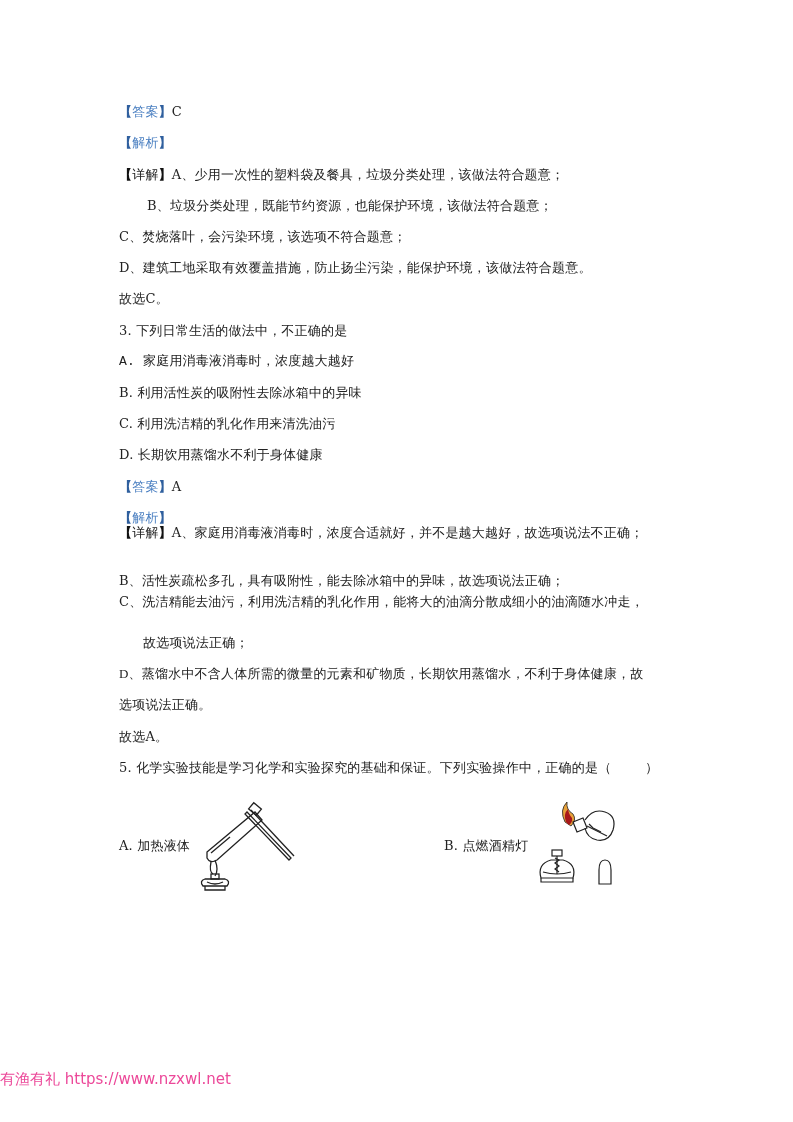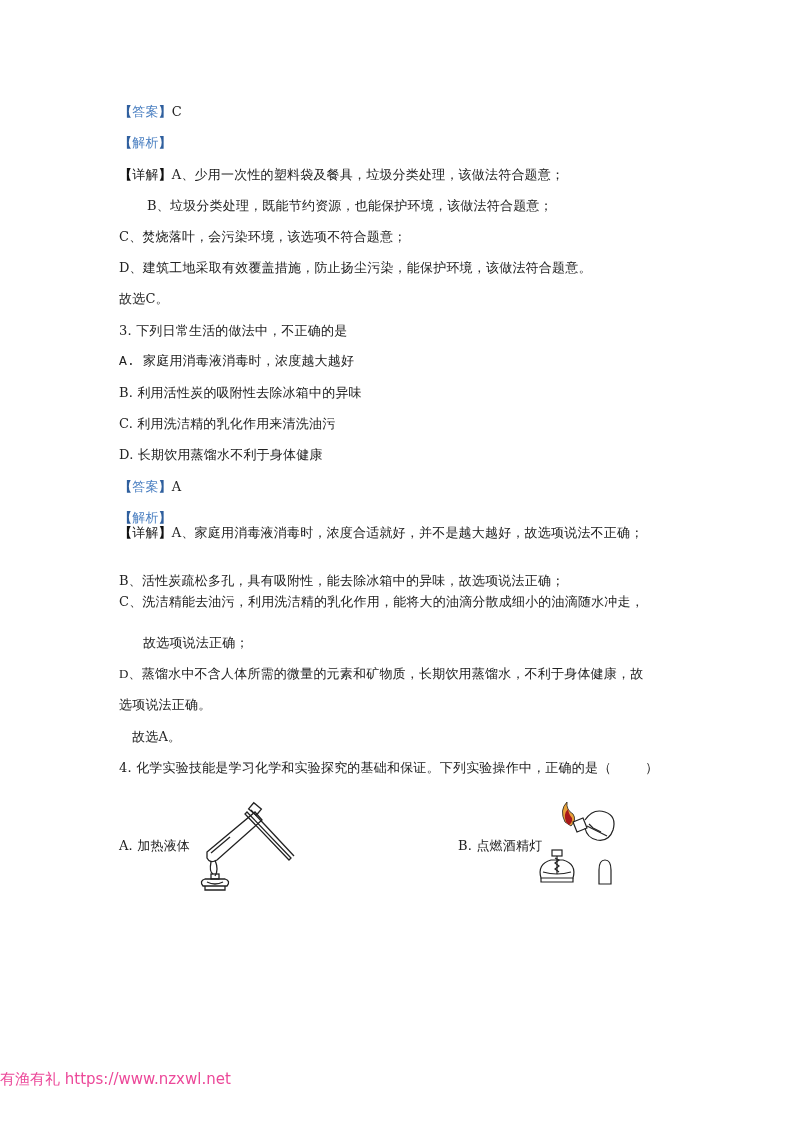--- a/index.html
+++ b/index.html
@@ -44,24 +44,24 @@
   <span class="tag-bracket">【</span><span class="tag">解析</span><span class="tag-bracket">】</span>
 </div>
 <div class="line" style="top:524px;">
   <span class="bold-bracket">【</span><span>详解</span><span class="bold-bracket">】</span><span>A、家庭用消毒液消毒时，浓度合适就好，并不是越大越好，故选项说法不正确；</span>
 </div>
 <div class="line" style="top:572px;">B、活性炭疏松多孔，具有吸附性，能去除冰箱中的异味，故选项说法正确；</div>
 <div class="line" style="top:573px;margin-top:20px;">C、洗洁精能去油污，利用洗洁精的乳化作用，能将大的油滴分散成细小的油滴随水冲走，</div>
 <div class="line" style="top:634px;margin-left:24px;">故选项说法正确；</div>
 <div class="line" style="top:665px;font-family:Liberation Serif, serif;">D、蒸馏水中不含人体所需的微量的元素和矿物质，长期饮用蒸馏水，不利于身体健康，故</div>
 <div class="line" style="top:696px;">选项说法正确。</div>
-<div class="line" style="top:728px;margin-left:13px;">故选A。</div>
+<div class="line" style="top:728px;">故选A。</div>
 
 <div class="line" style="top:759px;">
-  <span>4. 化学实验技能是学习化学和实验探究的基础和保证。下列实验操作中，正确的是（</span><span class="paren-space"></span><span>）</span>
+  <span>5. 化学实验技能是学习化学和实验探究的基础和保证。下列实验操作中，正确的是（</span><span class="paren-space"></span><span>）</span>
 </div>
 
 <div class="line" style="top:837px;">A. 加热液体</div>
 <svg class="opt-img" style="left:195px; top:800px;" width="105" height="95" viewBox="0 0 105 95">
   <g fill="none" stroke="#222" stroke-width="1.3">
 
     <path d="M12 52 L60 12 L67 20 L22 60 Q15 64 12 58 Z"></path>
     <path d="M16 53 L35 37"></path>
 
     <rect x="55" y="5" width="10" height="8" transform="rotate(40 60 9)"></rect>
@@ -71,21 +71,21 @@
 
     <path d="M16 62 Q14 72 18 74"></path>
     <path d="M20 60 Q24 70 20 76"></path>
     <rect x="16" y="74" width="8" height="5"></rect>
     <path d="M8 86 Q4 81 10 79 L30 79 Q36 81 32 86 Z"></path>
     <path d="M10 86 L10 90 L30 90 L30 86"></path>
     <path d="M12 82 Q20 86 28 82"></path>
   </g>
 </svg>
 
-<div class="line" style="left:458px; top:837px;">B. 点燃酒精灯</div>
+<div class="line" style="left:444px; top:837px;">B. 点燃酒精灯</div>
 <svg class="opt-img" style="left:535px; top:800px;" width="105" height="90" viewBox="0 0 105 90">
 
   <path d="M30 22 Q24 10 32 2 Q31 10 38 14 Q42 20 36 26 Z" fill="#e8a23a" stroke="#222" stroke-width="0.8"></path>
   <path d="M31 22 Q28 14 33 9 Q34 15 37 18 Q38 22 34 25 Z" fill="#a8181a"></path>
   <g fill="none" stroke="#222" stroke-width="1.2">
 
     <path d="M38 22 L48 18 L52 28 L42 32 Z"></path>
     <path d="M50 20 Q58 8 70 12 Q82 16 78 30 Q74 42 62 40 Q52 38 50 28"></path>
     <path d="M52 26 L72 36"></path>
     <path d="M54 24 L58 28 L62 30 L66 32"></path>

